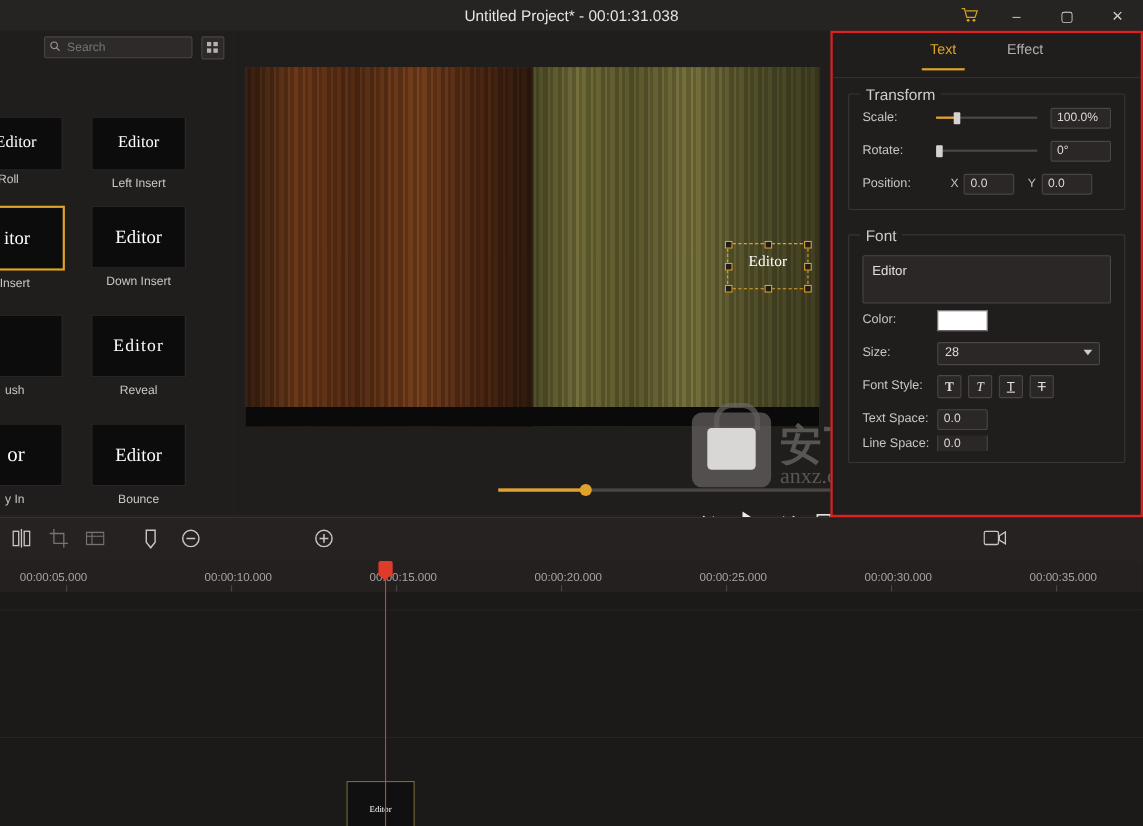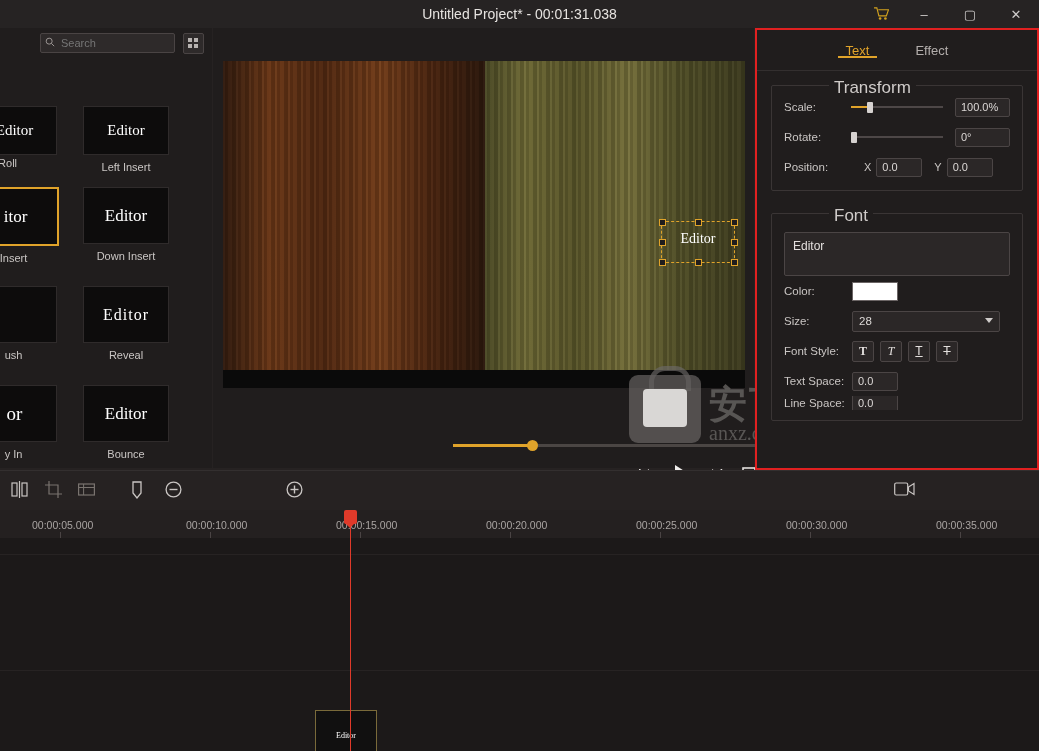--- a/index.html
+++ b/index.html
@@ -63,25 +63,25 @@
   .pbar{position:absolute;left:240px;top:416px;width:488px;height:3px;background:#4b4644;}
   .pbar-f{position:absolute;left:0;top:0;width:82px;height:3px;background:#e0a32a;}
   .pbar-knob{position:absolute;left:74px;top:-4px;width:11px;height:11px;border-radius:50%;background:#e0a32a;}
   .ptime{position:absolute;left:233px;top:440px;font-size:12px;color:#d8d5d2;}
   .pctrl{position:absolute;left:425px;top:436px;display:flex;align-items:center;gap:18px;color:#e2dfdd;}
   .pright{position:absolute;left:652px;top:437px;display:flex;align-items:center;gap:22px;color:#e2dfdd;}
 
   
   .right{position:absolute;left:755px;top:28px;width:284px;height:442px;background:#201d1d;border:2px solid #e02020;box-sizing:border-box;}
   .rtabs{height:40px;display:flex;align-items:center;justify-content:center;gap:46px;border-bottom:1px solid #332f2f;}
-  .rtab{font-size:13px;color:#b3aeac;position:relative;padding-bottom:0;}
+  .rtab{font-size:13px;color:#b3aeac;position:relative;padding-bottom:12px;}
   .rtab.on{color:#e0a32a;}
   .rtab.on:after{content:"";position:absolute;left:-8px;right:-8px;bottom:0;height:2px;background:#e0a32a;}
   .sect{position:relative;margin:10px 14px 0 14px;border:1px solid #3a3535;border-radius:2px;}
-  .sect-title{position:absolute;left:10px;top:-8px;background:#201d1d;padding:0 5px;font-size:17px;color:#cfcbc9;margin-left:47px;}
+  .sect-title{position:absolute;left:10px;top:-8px;background:#201d1d;padding:0 5px;font-size:14px;color:#cfcbc9;}
   .row{display:flex;align-items:center;height:30px;padding:0 12px;}
   .lbl{width:68px;font-size:11.5px;color:#c9c5c3;}
   .slider{position:relative;width:92px;height:14px;}
   .strack{position:absolute;left:0;top:6px;width:92px;height:2px;background:#4d4747;}
   .sfill{position:absolute;left:0;top:6px;height:2px;background:#e0a32a;}
   .sknob{position:absolute;top:2px;width:6px;height:11px;background:#d6d2d0;border-radius:1px;}
   .numbox{width:46px;height:19px;background:#2b2727;border:1px solid #4b4545;border-radius:2px;color:#dcd8d6;font-size:11px;display:flex;align-items:center;padding-left:5px;box-sizing:border-box;}
   .numbox.wide{width:56px;}
   .axis{font-size:11px;color:#c9c5c3;margin-right:5px;margin-left:4px;}
   .textarea{margin:12px 12px 0 12px;height:44px;background:#2b2727;border:1px solid #4b4545;border-radius:2px;color:#e3dfdd;font-size:12px;padding:6px 8px;box-sizing:border-box;}
@@ -399,21 +399,21 @@
       <svg width="21" height="16" viewBox="0 0 21 16">
           <rect x="0.7" y="2" width="13" height="12" rx="1.5" fill="none" stroke="#c9c5c3" stroke-width="1.2"></rect>
           <polygon points="14.5,6 20,2.6 20,13.4 14.5,10" fill="none" stroke="#c9c5c3" stroke-width="1.2"></polygon>
         </svg>
     </span>
 
   </div>
 
   <div class="timeline">
     <div class="ruler">
-      <div class="tick" style="left:32px;">00:00:05.000</div>
+      <div class="tick" style="left:18px;">00:00:05.000</div>
       <div class="tick" style="left:186px;">00:00:10.000</div>
       <div class="tick" style="left:336px;">00:00:15.000</div>
       <div class="tick" style="left:486px;">00:00:20.000</div>
       <div class="tick" style="left:636px;">00:00:25.000</div>
       <div class="tick" style="left:786px;">00:00:30.000</div>
       <div class="tick" style="left:936px;">00:00:35.000</div>
       <div class="tickmark" style="left:60px;"></div>
       <div class="tickmark" style="left:210px;"></div>
       <div class="tickmark" style="left:360px;"></div>
       <div class="tickmark" style="left:510px;"></div>

